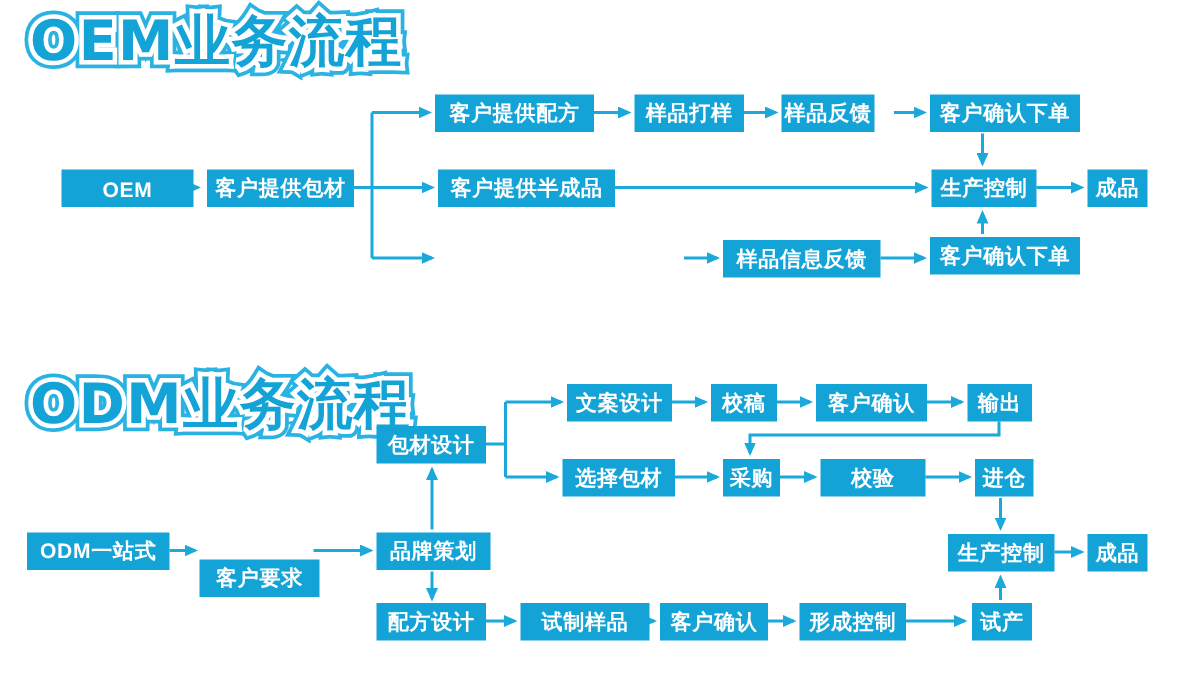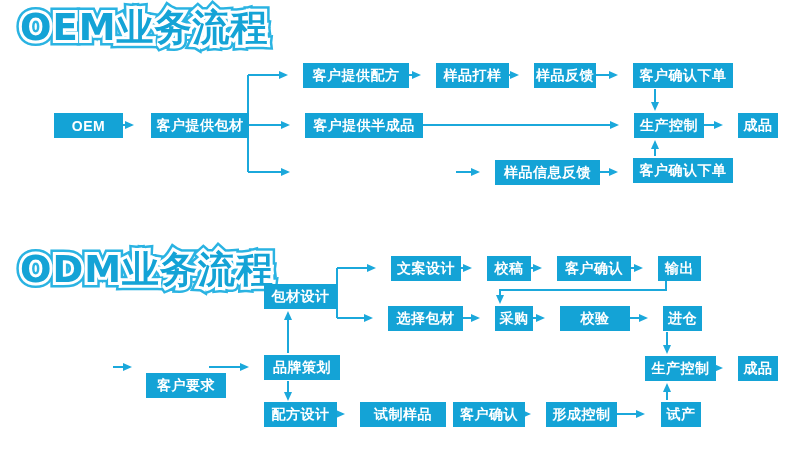--- a/index.html
+++ b/index.html
@@ -11,21 +11,20 @@
   .canvas{
     position:relative;width:790px;height:450px;background:#fff;overflow:hidden;
     font-family:"Liberation Sans","DejaVu Sans",sans-serif;
   }
   .overlay{position:absolute;left:0;top:0;pointer-events:none;}
   .node{
     position:absolute;height:25px;background:var(--accent);color:#fff;
     display:flex;align-items:center;justify-content:center;
     font-size:14px;font-weight:bold;white-space:nowrap;letter-spacing:.5px;
     box-sizing:border-box;
-    margin-left:13px;
   }
   .big-title{
     position:absolute;font-size:37px;font-weight:800;letter-spacing:1px;
     font-family:"DejaVu Sans","Liberation Sans",sans-serif;line-height:1.1;
   }
   .big-title span{position:absolute;left:0;top:0;white-space:nowrap;}
   .big-title .stroke-outer{-webkit-text-stroke:11px var(--title-outer);color:var(--title-outer);}
   .big-title .stroke-white{-webkit-text-stroke:6px #ffffff;color:#ffffff;}
   .big-title .fill{position:relative;color:var(--accent);}
 </style>
@@ -82,38 +81,39 @@
       <path d="M604,414 H643" marker-end="url(#ah)"></path>
     </g>
   </svg>
 
   <div class="big-title" style="left:20px;top:8px;">
     <span class="stroke-outer">OEM业务流程</span>
     <span class="stroke-white">OEM业务流程</span>
     <span class="fill">OEM业务流程</span>
   </div>
 
-  <div class="node" style="left:41px;top:113px;width:69px">OEM</div>
+  <div class="node" style="left:41px;top:113px;width:88px">OEM</div>
   <div class="node" style="left:138px;top:113px;width:98px">客户提供包材</div>
   <div class="node" style="left:290px;top:63px;width:106px">客户提供配方</div>
   <div class="node" style="left:423px;top:63px;width:73px">样品打样</div>
   <div class="node" style="left:521px;top:63px;width:62px">样品反馈</div>
   <div class="node" style="left:620px;top:63px;width:100px">客户确认下单</div>
   <div class="node" style="left:292px;top:113px;width:118px">客户提供半成品</div>
   <div class="node" style="left:482px;top:160px;width:105px">样品信息反馈</div>
   <div class="node" style="left:620px;top:158px;width:100px">客户确认下单</div>
   <div class="node" style="left:621px;top:113px;width:70px">生产控制</div>
   <div class="node" style="left:725px;top:113px;width:40px">成品</div>
 
   <div class="big-title" style="left:20px;top:250px;">
     <span class="stroke-outer">ODM业务流程</span>
     <span class="stroke-white">ODM业务流程</span>
     <span class="fill">ODM业务流程</span>
   </div>
 
+  <div class="node" style="left:18px;top:355px;width:95px">ODM一站式</div>
   <div class="node" style="left:133px;top:373px;width:80px">客户要求</div>
   <div class="node" style="left:251px;top:355px;width:76px">品牌策划</div>
   <div class="node" style="left:251px;top:284px;width:73px">包材设计</div>
   <div class="node" style="left:378px;top:256px;width:70px">文案设计</div>
   <div class="node" style="left:474px;top:256px;width:44px">校稿</div>
   <div class="node" style="left:544px;top:256px;width:74px">客户确认</div>
   <div class="node" style="left:645px;top:256px;width:43px">输出</div>
   <div class="node" style="left:375px;top:306px;width:75px">选择包材</div>
   <div class="node" style="left:482px;top:306px;width:38px">采购</div>
   <div class="node" style="left:547px;top:306px;width:70px">校验</div>

